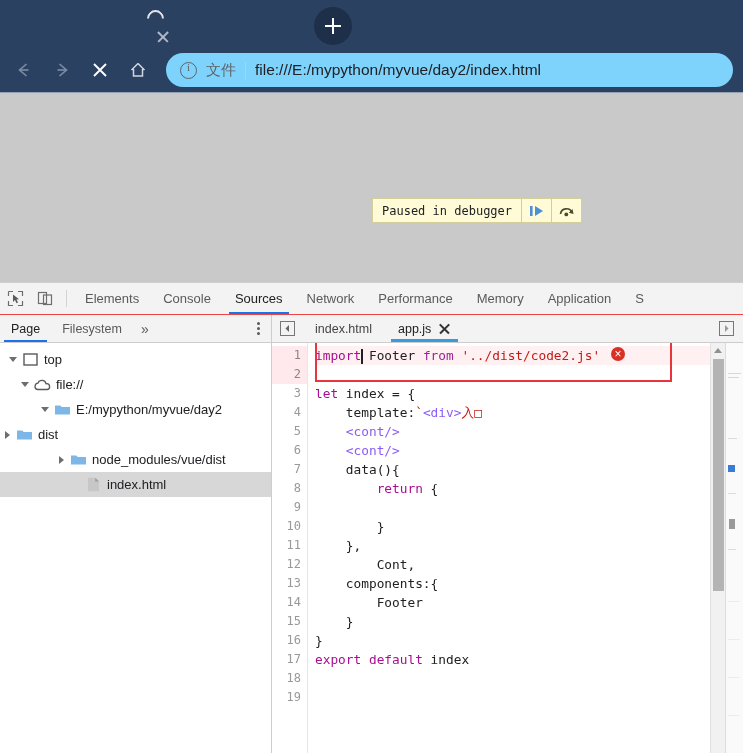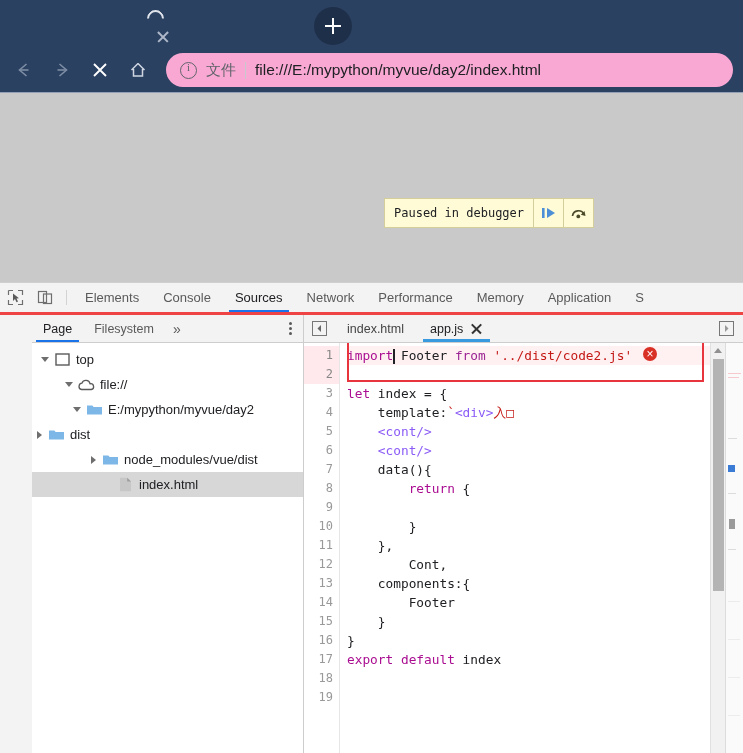--- a/index.html
+++ b/index.html
@@ -105,21 +105,21 @@
     width: 36px; height: 36px;
     position: relative;
     flex: none;
     margin-right: 2px;
   }
   .nav-btn svg { position: absolute; left: 8px; top: 8px; }
 
   #omnibox {
     flex: 1;
     height: 34px;
-    background: #f9a8d4;
+    background: #7dd3fc;
     border-radius: 17px;
     display: flex;
     align-items: center;
     padding: 0 14px;
     margin-left: 8px;
     overflow: hidden;
   }
   #omnibox-info-icon {
     width: 17px; height: 17px;
     border: 1.3px solid #5f6368;
@@ -159,23 +159,23 @@
   
   #page-viewport {
     position: relative;
     width: 743px;
     height: 190px;
     background: #c9c9c9;
     border-top: 1px solid #94a0b4;
   }
   #paused-banner {
     position: absolute;
-    left: 384px;
+    left: 372px;
     top: 105px;
-    height: 30px;
+    height: 25px;
     display: flex;
     align-items: stretch;
     background: #fffbd7;
     border: 1px solid #d4cf9a;
     font-size: 12.5px;
   }
   #paused-banner-label {
     display: flex;
     align-items: center;
     padding: 0 9px;
@@ -199,21 +199,21 @@
     background: #f3f3f3;
     border-top: 1px solid #cfcfcf;
     display: flex;
     flex-direction: column;
   }
   #devtools-tabbar {
     height: 32px;
     display: flex;
     align-items: stretch;
     background: #f3f3f3;
-    border-bottom: 3px solid #ef4444;
+    border-bottom: 1px solid #ef4444;
     overflow: hidden;
     flex: none;
   }
   .dt-tool-icon {
     width: 30px;
     display: flex;
     align-items: center;
     justify-content: center;
     flex: none;
   }
@@ -249,21 +249,20 @@
   }
 
   
   #navigator {
     width: 272px;
     border-right: 1px solid #cdcdcd;
     display: flex;
     flex-direction: column;
     background: #ffffff;
     flex: none;
-    margin-left: 32px;
   }
   #navigator-tabs {
     height: 28px;
     display: flex;
     align-items: stretch;
     background: #f3f3f3;
     border-bottom: 1px solid #cdcdcd;
     flex: none;
   }
   .nav-tab {
@@ -616,21 +615,21 @@
         <div class="tree-row" style="padding-left:6px">
           <span class="tw expanded"></span>
           <span class="ticon">
             <svg width="15" height="13" viewBox="0 0 15 13">
                 <rect x="1" y="1" width="13" height="11" fill="none" stroke="#5a5a5a" stroke-width="1.4"></rect>
               </svg>
           </span>
           <span class="tlabel">top</span>
         </div>
 
-        <div class="tree-row" style="padding-left:30px">
+        <div class="tree-row" style="padding-left:18px">
           <span class="tw expanded"></span>
           <span class="ticon">
             <svg width="17" height="12" viewBox="0 0 17 12">
               <path d="M3.5 10.5 a3.2 3.2 0 0 1 .4 -6.3 a4.3 4.3 0 0 1 8.2 .6 a2.9 2.9 0 0 1 1.2 5.7 Z" fill="none" stroke="#5a5a5a" stroke-width="1.3"></path>
             </svg>
           </span>
           <span class="tlabel">file://</span>
         </div>
 
         <div class="tree-row" style="padding-left:38px">

